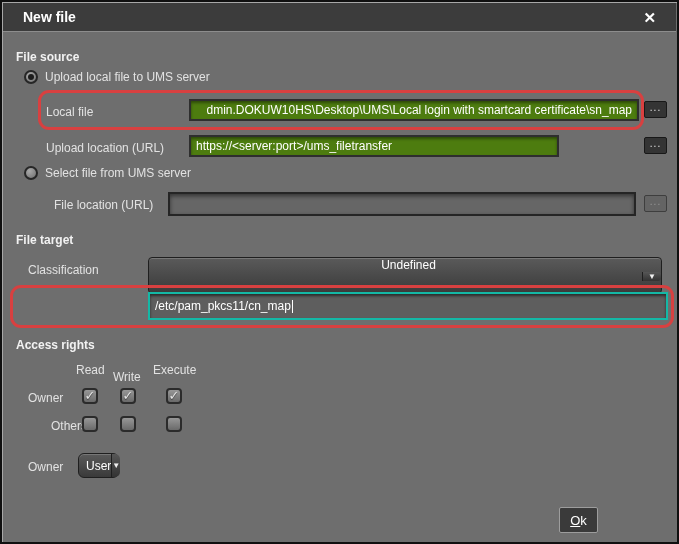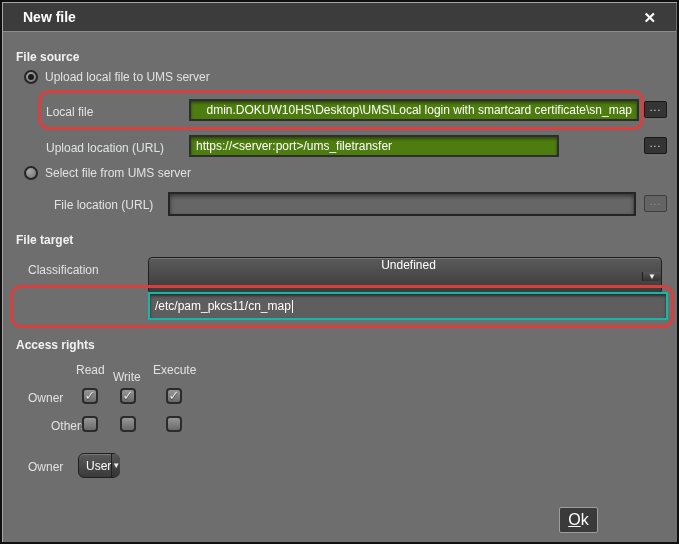--- a/index.html
+++ b/index.html
@@ -86,21 +86,21 @@
     position:absolute; width:16px; height:16px;
     border:2px solid #2b2b2b; border-radius:4px;
     background:linear-gradient(#979797, #6a6a6a);
     color:#e3e3e3; font-size:13px; line-height:12px;
     display:flex; align-items:center; justify-content:center;
     text-shadow:0 1px 1px rgba(0,0,0,.5);
   }
   .btn {
     position:absolute; background:#3a3a3a;
     border:1px solid #9d9d9d; border-radius:2px;
-    color:#ffffff; font-size:16px;
+    color:#ffffff; font-size:13px;
     display:flex; align-items:center; justify-content:center;
     font-family:"Liberation Sans", sans-serif;
   }
   .btn .ok-label { display:block; }
   .btn .ok-label::first-letter { text-decoration:underline; }
 </style>
 </head>
 <body>
 
 <div class="dialog">

